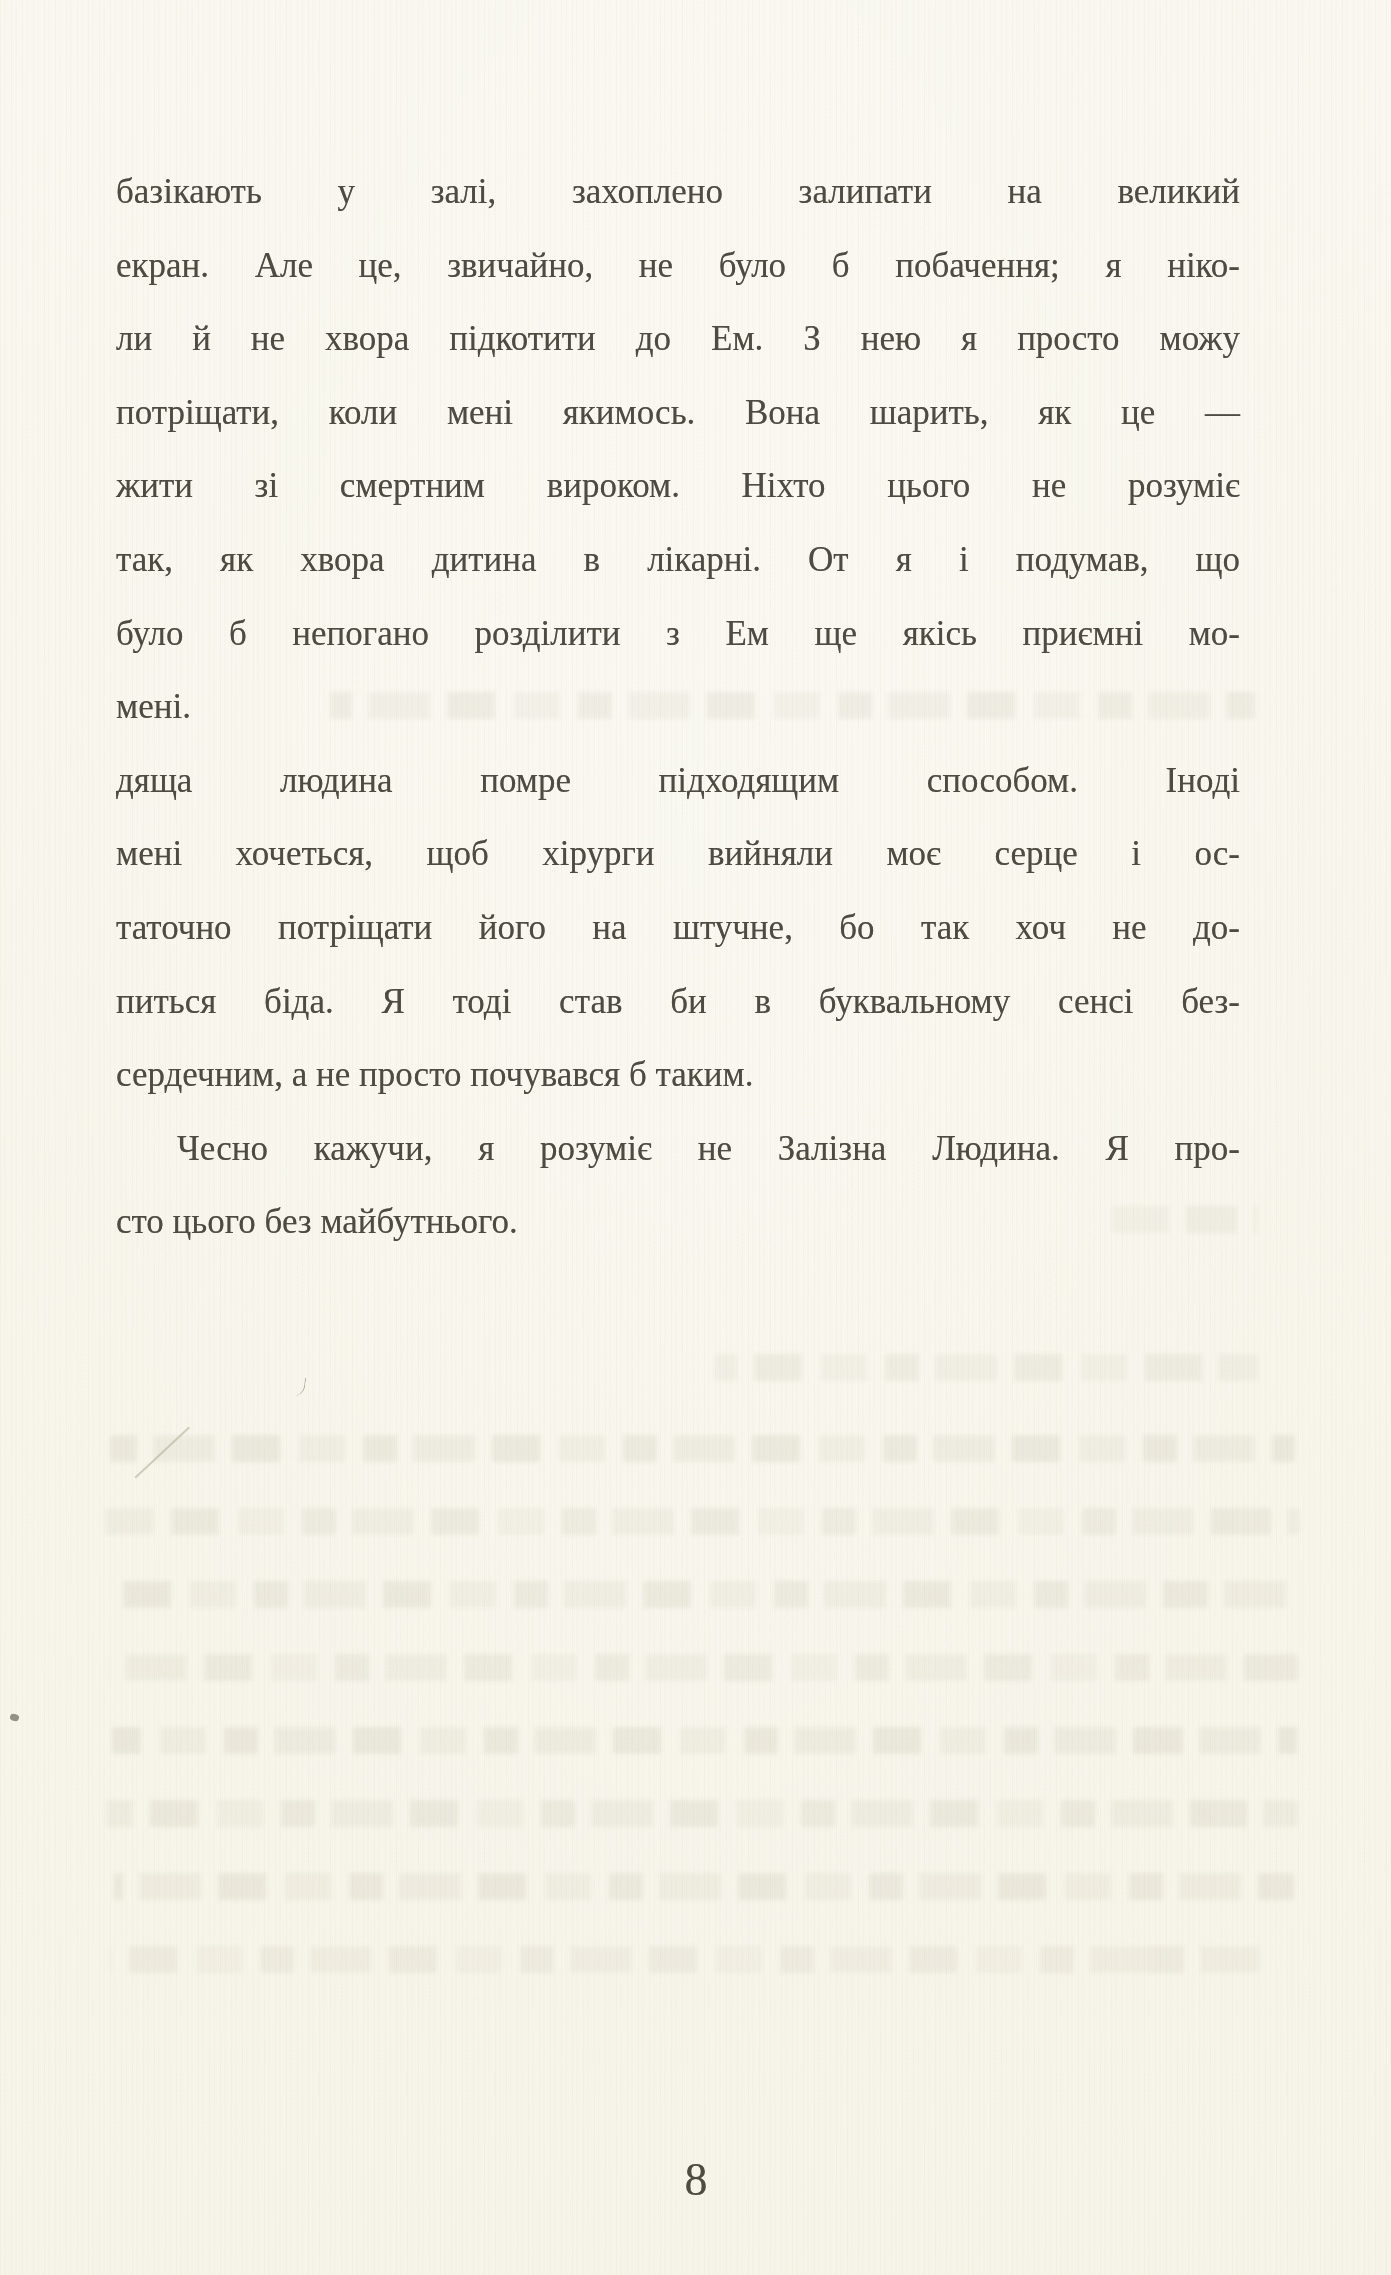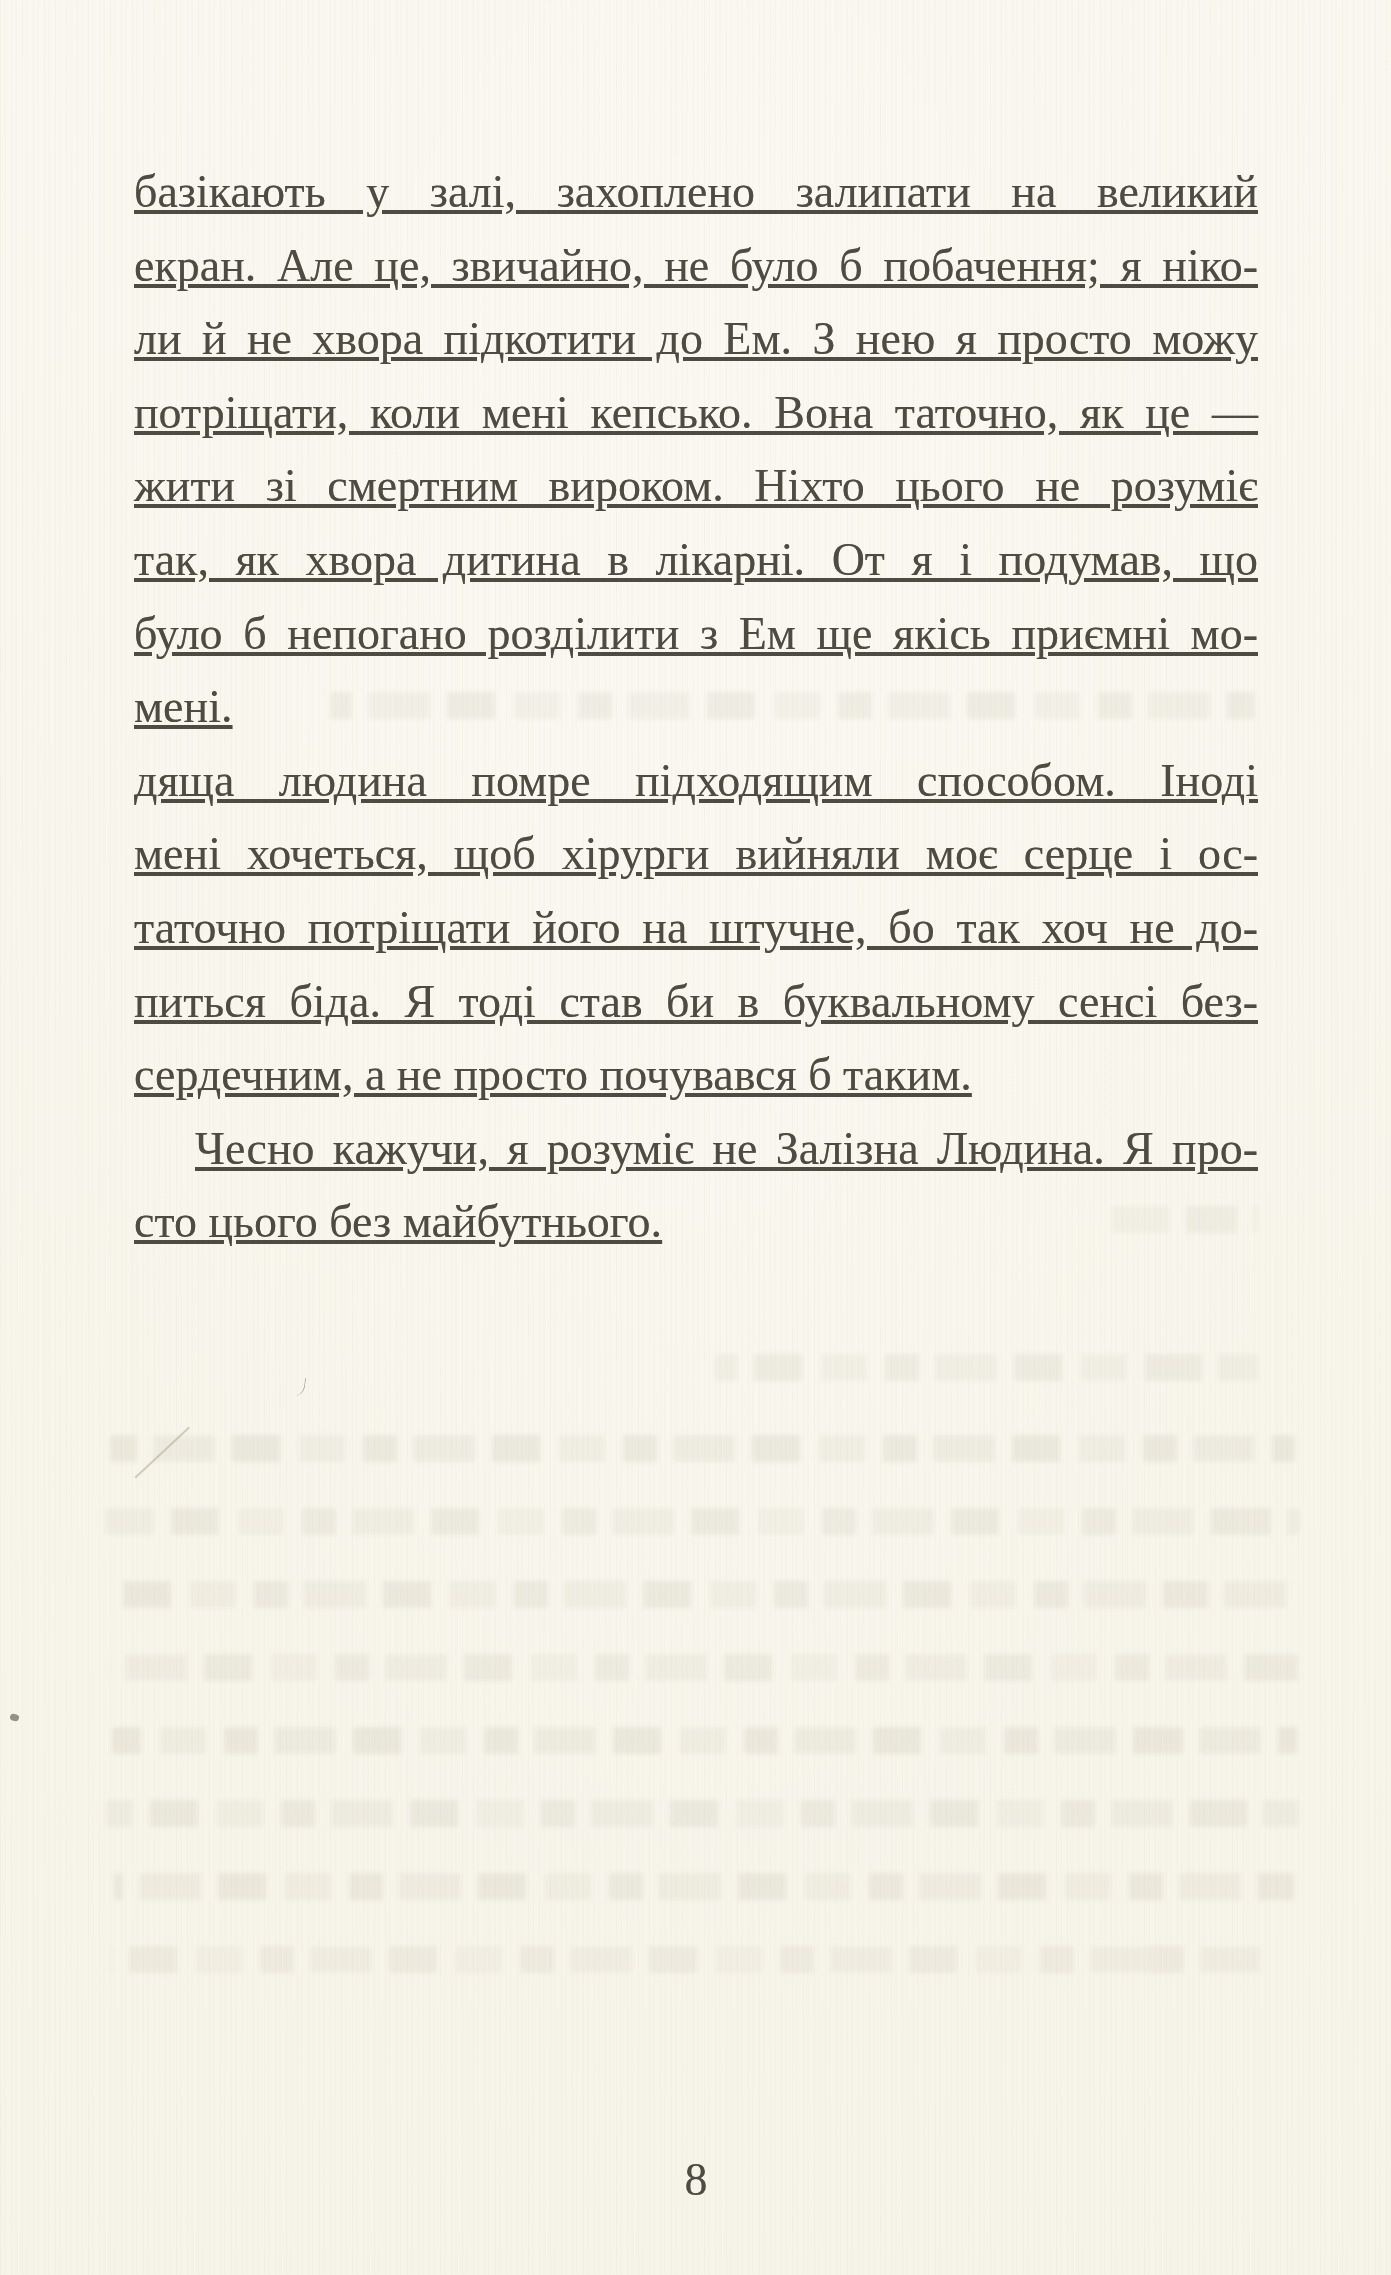--- a/index.html
+++ b/index.html
@@ -20,26 +20,25 @@
   .texture{
     position:absolute;inset:0;pointer-events:none;
     background:
       repeating-linear-gradient(90deg,
         rgba(205,198,175,0.10) 0 1px, rgba(255,255,255,0) 1px 4px,
         rgba(222,216,196,0.07) 4px 6px, rgba(255,255,255,0) 6px 11px),
       radial-gradient(ellipse at 50% 35%, rgba(255,255,255,0.20), rgba(255,255,255,0) 70%);
   }
   .text-block{
     position:absolute;
-    left:134px;top:155px;width:1124px;
+    left:116px;top:155px;width:1124px;
     color:var(--ink);
-    font-size:46px;
+    font-size:35px;
     line-height:73.6px;
     text-shadow:0 0 0.6px rgba(78,76,64,0.55);
-    text-decoration:underline;
   }
   .paragraph{margin:0;}
   .line{white-space:nowrap;text-align:left;}
   .line.j{white-space:normal;text-align:justify;text-align-last:justify;word-spacing:1px;}
   .line.ind{text-indent:61px;}
   .page-number{
     position:absolute;
     left:134px;top:2152px;width:1124px;
     text-align:center;
     color:var(--ink);
@@ -78,21 +77,21 @@
 <body>
 
 <div class="page">
   <div class="texture"></div>
 
   <main class="text-block" id="text-block">
       <div class="paragraph">
         <div class="line j">базікають у залі, захоплено залипати на великий</div>
         <div class="line j">екран. Але це, звичайно, не було б побачення; я ніко-</div>
         <div class="line j">ли й не хвора підкотити до Ем. З нею я просто можу</div>
-        <div class="line j">потріщати, коли мені кепсько. Вона таточно, як це —</div>
+        <div class="line j">потріщати, коли мені якимось. Вона шарить, як це —</div>
         <div class="line j">жити зі смертним вироком. Ніхто цього не розуміє</div>
         <div class="line j">так, як хвора дитина в лікарні. От я і подумав, що</div>
         <div class="line j">було б непогано розділити з Ем ще якісь приємні мо-</div>
         <div class="line">мені.</div>
       </div>
       <div class="paragraph">
         <div class="line j">дяща людина помре підходящим способом. Іноді</div>
         <div class="line j">мені хочеться, щоб хірурги вийняли моє серце і ос-</div>
         <div class="line j">таточно потріщати його на штучне, бо так хоч не до-</div>
         <div class="line j">питься біда. Я тоді став би в буквальному сенсі без-</div>

